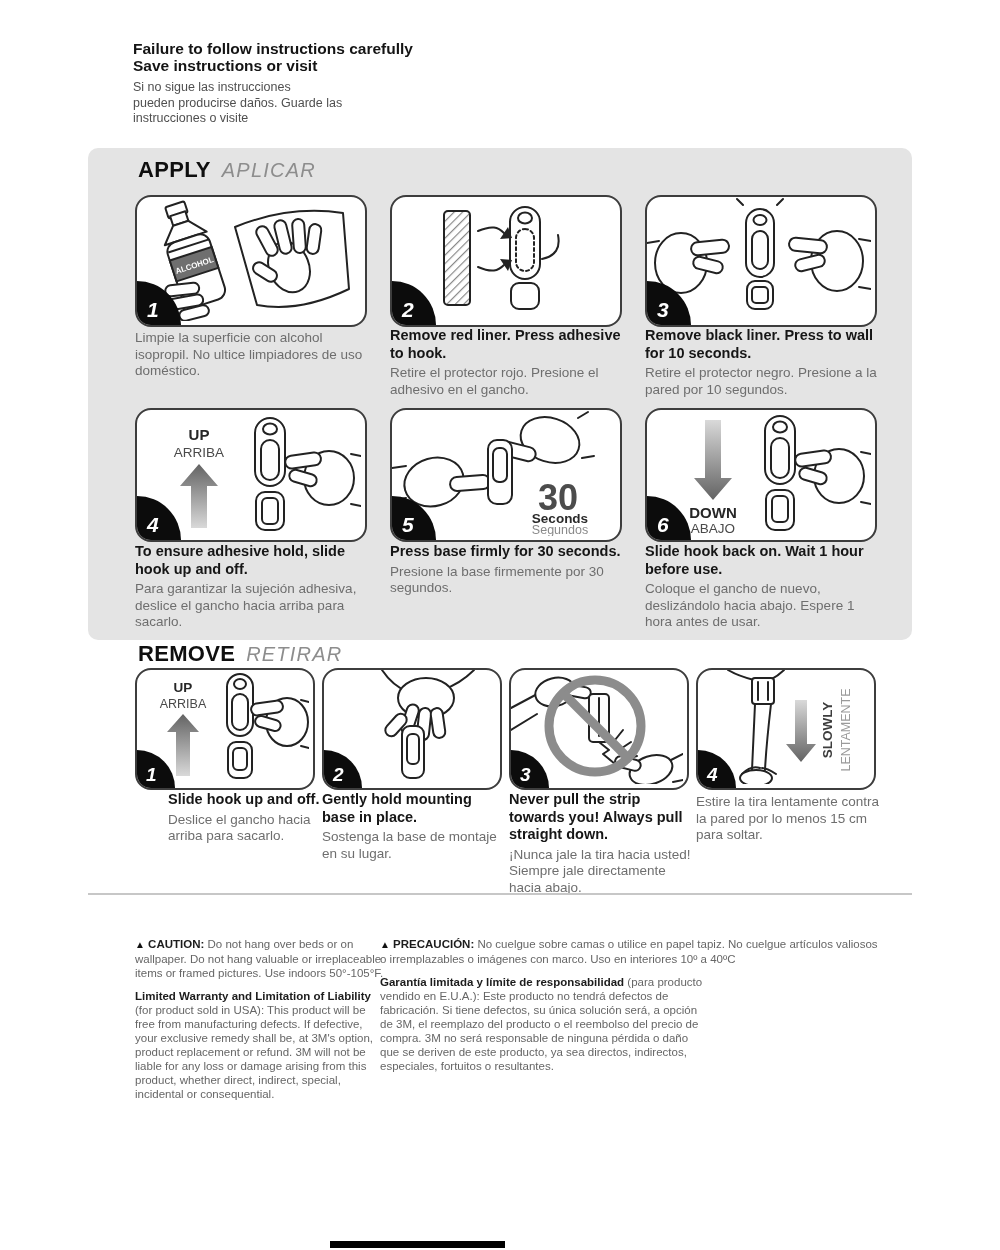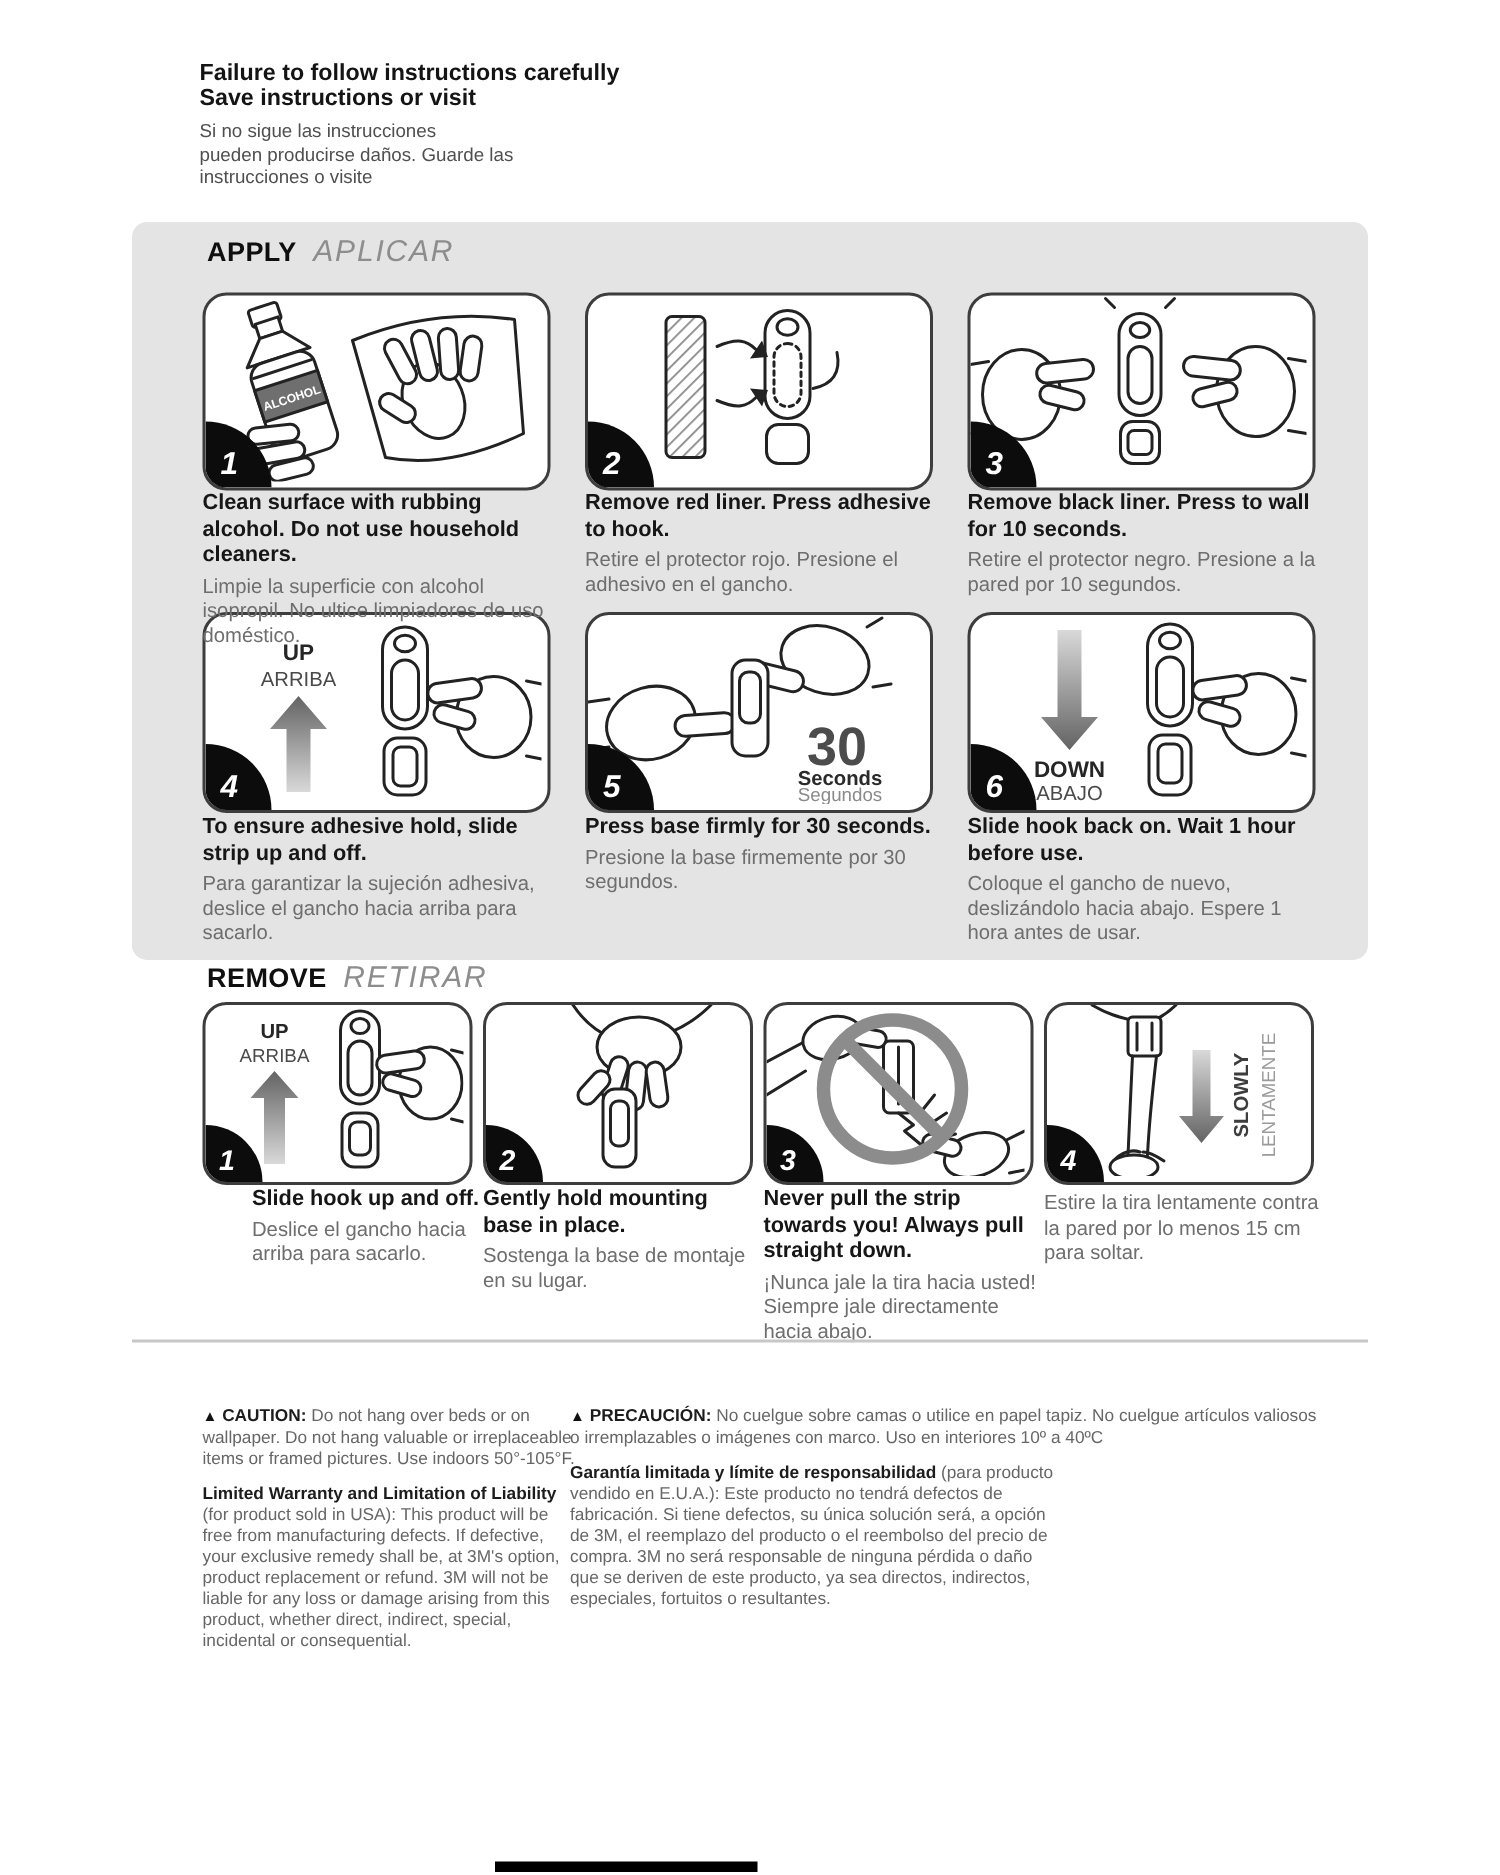--- a/index.html
+++ b/index.html
@@ -9,21 +9,21 @@
   svg text{font-family:"Liberation Sans","DejaVu Sans",sans-serif;}
 
   
   .hdr-en{font-size:15.5px;font-weight:bold;color:#141414;line-height:17px;}
   .hdr-es{font-size:12.5px;color:#4f4f4f;line-height:15.5px;margin-top:6px;}
   .hdr-en span,.hdr-es span{display:block;}
 
   
   .graybox{background:#e4e4e4;border-radius:10px;}
   .sec-head{display:flex;align-items:baseline;gap:11px;}
-  .sec-title{font-size:18px;font-weight:bold;color:#0f0f0f;letter-spacing:.3px;}
+  .sec-title{font-size:22px;font-weight:bold;color:#0f0f0f;letter-spacing:.3px;}
   .sec-sub{font-size:20px;color:#8d8d8d;letter-spacing:1.2px;font-style:italic;}
 
   
   .panel{position:absolute;background:#fff;border:2.5px solid #3d3d3d;border-radius:16px;overflow:hidden;}
   .badge{position:absolute;left:0;bottom:0;width:44px;height:44px;background:#0c0c0c;border-radius:0 100% 0 10px;}
   .badge span{position:absolute;left:10px;bottom:3px;color:#fff;font-weight:bold;font-style:italic;font-size:21px;}
   .badge.sm{width:38px;height:38px;}
   .badge.sm span{left:9px;bottom:2px;font-size:19px;}
 
   
@@ -213,33 +213,32 @@
       <rect x="148" y="42" width="36" height="13" rx="6.5" transform="rotate(-8 166 48)"></rect>
       <rect x="152" y="60" width="28" height="12" rx="6" transform="rotate(16 166 66)"></rect>
     </g>
   </svg>
   <div class="badge">
       <span>6</span>
     </div>
 </div>
 
 <div class="cap" style="left:135px;top:327px;width:238px;">
-  <div class="en">Clean surface with rubbing alcohol. Do not use household cleaners.</div>
   <div class="es">Limpie la superficie con alcohol isopropil. No ultice limpiadores de uso doméstico.</div>
 </div>
 <div class="cap" style="left:390px;top:327px;width:238px;">
   <div class="en">Remove red liner. Press adhesive to hook.</div>
   <div class="es">Retire el protector rojo. Presione el adhesivo en el gancho.</div>
 </div>
 <div class="cap" style="left:645px;top:327px;width:238px;">
   <div class="en">Remove black liner. Press to wall for 10 seconds.</div>
   <div class="es">Retire el protector negro. Presione a la pared por 10 segundos.</div>
 </div>
 <div class="cap" style="left:135px;top:543px;width:238px;">
-  <div class="en">To ensure adhesive hold, slide strip up and off.</div>
+  <div class="en">To ensure adhesive hold, slide hook up and off.</div>
   <div class="es">Para garantizar la sujeción adhesiva, deslice el gancho hacia arriba para sacarlo.</div>
 </div>
 <div class="cap" style="left:390px;top:543px;width:238px;">
   <div class="en">Press base firmly for 30 seconds.</div>
   <div class="es">Presione la base firmemente por 30 segundos.</div>
 </div>
 <div class="cap" style="left:645px;top:543px;width:238px;">
   <div class="en">Slide hook back on. Wait 1 hour before use.</div>
   <div class="es">Coloque el gancho de nuevo, deslizándolo hacia abajo. Espere 1 hora antes de usar.</div>
 </div>

